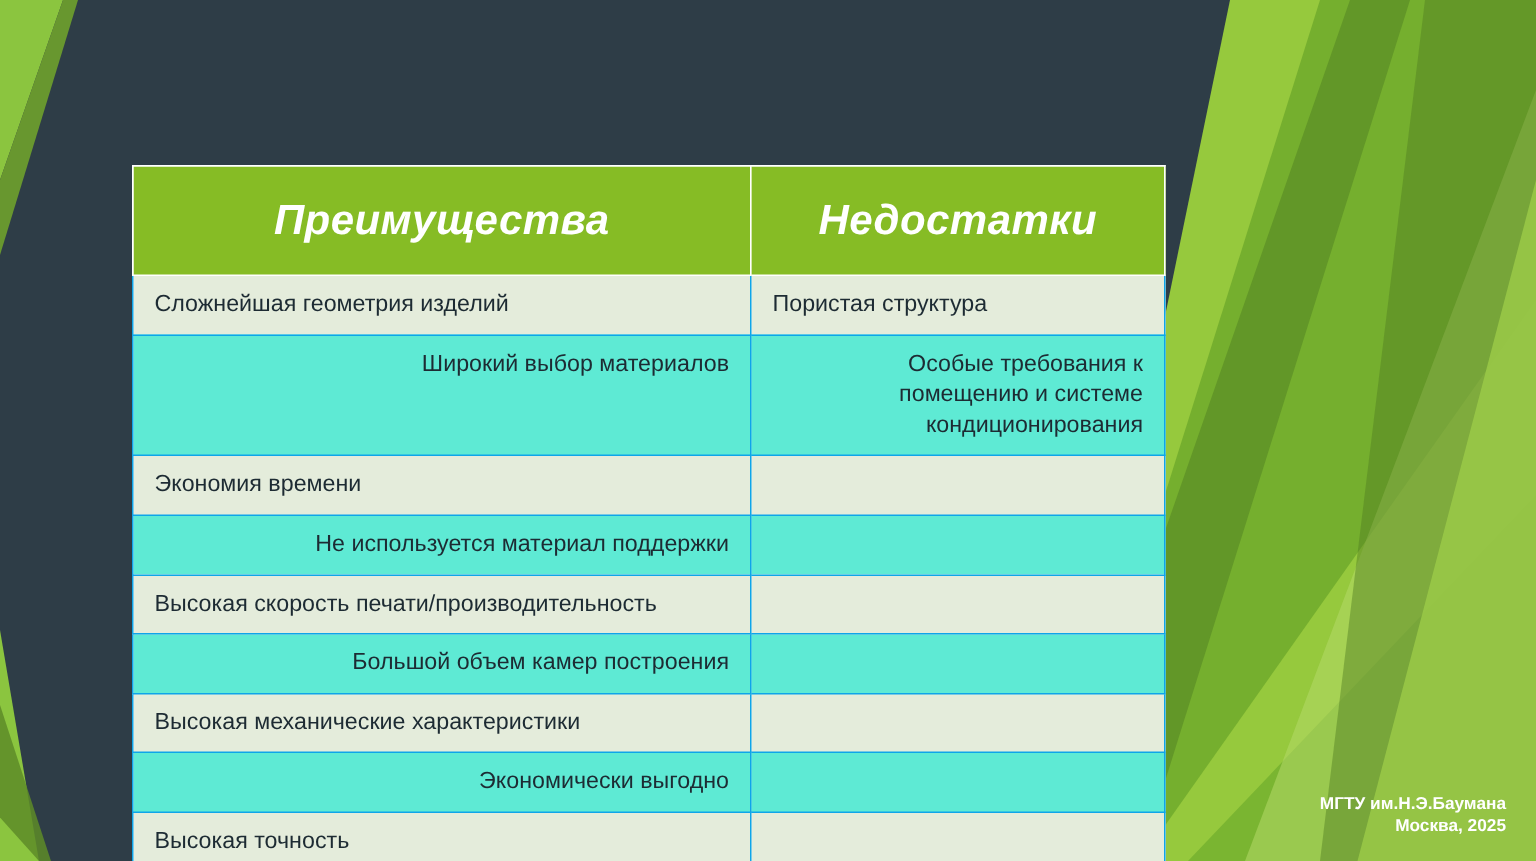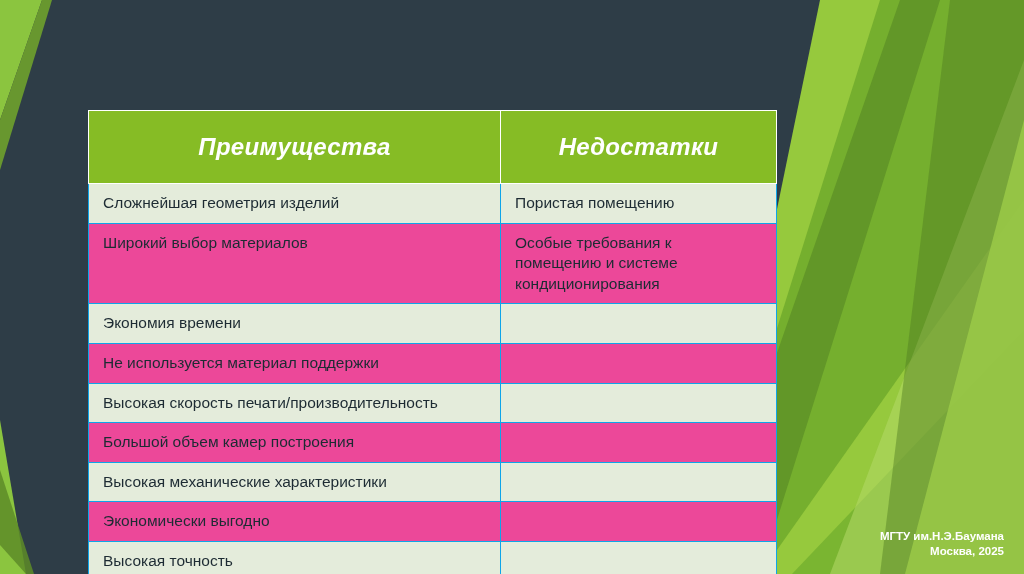--- a/index.html
+++ b/index.html
@@ -43,37 +43,37 @@
     background: #ffffff;
   }
   table.adv-table col.c1 { width: 412px; }
   table.adv-table col.c2 { width: 276px; }
 
   table.adv-table th {
     background: #86bc25;
     color: #ffffff;
     font-style: italic;
     font-weight: bold;
-    font-size: 24px;
+    font-size: 28px;
     text-align: center;
     height: 64px;
     padding: 4px 8px;
     border: 1px solid #ffffff;
     letter-spacing: 0.3px;
   }
   table.adv-table td {
     font-size: 15.5px;
     color: #1d2b33;
     padding: 9px 14px 9px 14px;
     border: 1px solid #0ea5e9;
     vertical-align: top;
     line-height: 1.33;
   }
   tr.band-a td { background: #e4ecdb; }
-  tr.band-b td { background: #ec4899; }
+  tr.band-b td { background: #5eead4; text-align: right; }
 
   td.empty { font-size: 0; }
 
   #footer-note {
     position: absolute;
     right: 20px;
     bottom: 14px;
     text-align: right;
     color: #ffffff;
     font-size: 11.5px;
@@ -112,21 +112,21 @@
         </colgroup>
       <thead>
         <tr>
           <th>Преимущества</th>
           <th>Недостатки</th>
         </tr>
       </thead>
       <tbody>
         <tr class="band-a">
           <td>Сложнейшая геометрия изделий</td>
-          <td>Пористая помещению</td>
+          <td>Пористая структура</td>
         </tr>
         <tr class="band-b">
           <td>Широкий выбор материалов</td>
           <td>Особые требования к помещению и системе кондиционирования</td>
         </tr>
         <tr class="band-a">
           <td>Экономия времени</td>
           <td class="empty"></td>
         </tr>
         <tr class="band-b">

